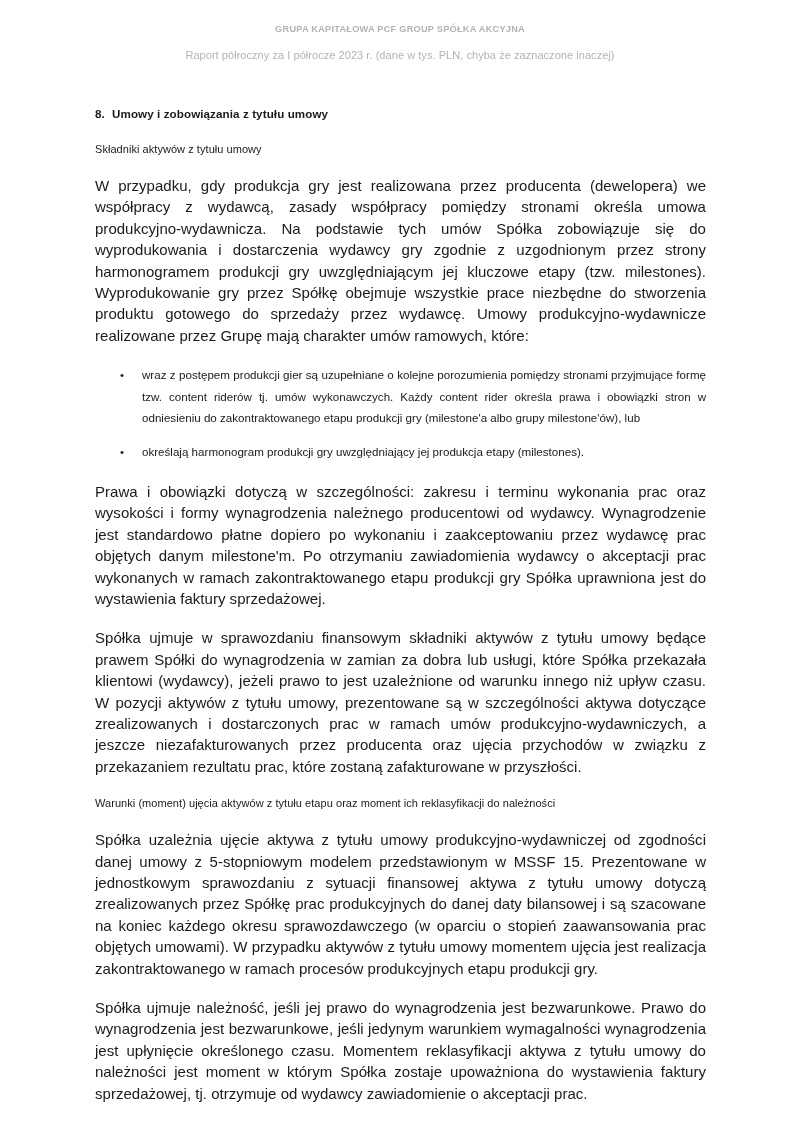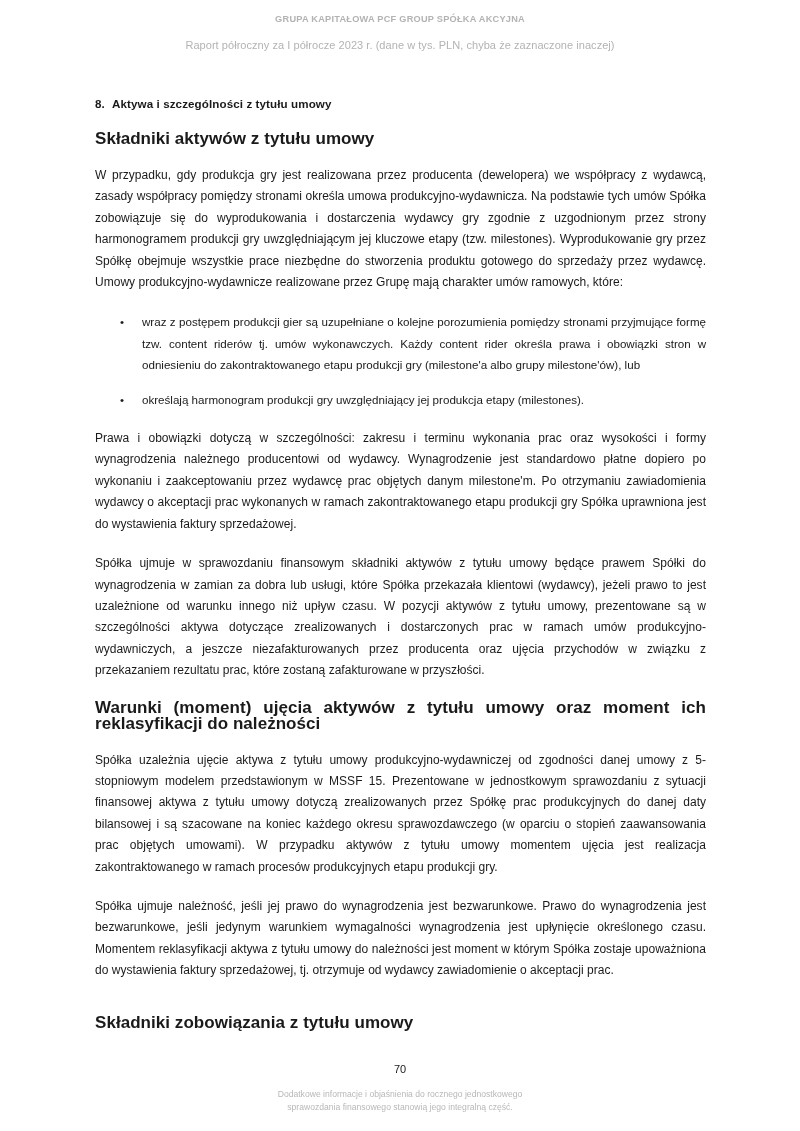--- a/index.html
+++ b/index.html
@@ -18,21 +18,21 @@
 
   .page {
     position: absolute;
     inset: 0;
     display: flex;
     flex-direction: column;
   }
 
   
   .doc-header {
-    padding-top: 12px;
+    padding-top: 22px;
     text-align: center;
     color: #b3b3b3;
   }
   .doc-header .company {
     font-size: 9.2px;
     font-weight: bold;
     letter-spacing: 0.25px;
     line-height: 14px;
   }
   .doc-header .subtitle {
@@ -56,36 +56,36 @@
     margin: 0 0 19px 0;
     line-height: 16px;
     letter-spacing: 0.1px;
   }
   h1.section-title .num {
     display: inline-block;
     min-width: 17px;
   }
 
   h2.sub-title {
-    font-size: 17px;
-    font-weight: bold;
+    font-size: 11px;
+    font-weight: normal;
     margin: 0 0 18px 0;
     line-height: 16px;
     letter-spacing: 0.05px;
   }
   h2.sub-title.justified {
     text-align: justify;
     text-align-last: left;
   }
   h2.sub-title.spaced-top {
     margin-top: 33px;
   }
 
   p.body-text {
-    font-size: 12px;
+    font-size: 15px;
     line-height: 21.4px;
     margin: 0 0 18px 0;
     text-align: justify;
     text-align-last: left;
     letter-spacing: 0.02px;
   }
   p.body-text:last-child { margin-bottom: 0; }
 
   ul.bullets {
     list-style: none;
@@ -134,21 +134,21 @@
 <div class="page">
 
   <header class="doc-header">
     <div class="company">GRUPA KAPITAŁOWA PCF GROUP SPÓŁKA AKCYJNA</div>
     <div class="subtitle">Raport półroczny za I półrocze 2023 r. (dane w tys. PLN, chyba że zaznaczone inaczej)</div>
   </header>
 
   <main class="content">
 
     <h1 class="section-title">
-      <span class="num">8.</span><span>Aktywa i szczególności z tytułu umowy</span>
+      <span class="num">8.</span><span>Umowy i zobowiązania z tytułu umowy</span>
     </h1>
 
     <h2 class="sub-title">Składniki aktywów z tytułu umowy</h2>
 
     <p class="body-text">W przypadku, gdy produkcja gry jest realizowana przez producenta (dewelopera) we współpracy z wydawcą, zasady współpracy pomiędzy stronami określa umowa produkcyjno-wydawnicza. Na podstawie tych umów Spółka zobowiązuje się do wyprodukowania i dostarczenia wydawcy gry zgodnie z uzgodnionym przez strony harmonogramem produkcji gry uwzględniającym jej kluczowe etapy (tzw. milestones). Wyprodukowanie gry przez Spółkę obejmuje wszystkie prace niezbędne do stworzenia produktu gotowego do sprzedaży przez wydawcę. Umowy produkcyjno-wydawnicze realizowane przez Grupę mają charakter umów ramowych, które:</p>
 
     <ul class="bullets">
       <li>
         <span class="marker">•</span>
         <span>wraz z postępem produkcji gier są uzupełniane o kolejne porozumienia pomiędzy stronami przyjmujące formę tzw. content riderów tj. umów wykonawczych. Każdy content rider określa prawa i obowiązki stron w odniesieniu do zakontraktowanego etapu produkcji gry (milestone'a albo grupy milestone'ów), lub</span>
@@ -156,21 +156,21 @@
       <li>
         <span class="marker">•</span>
         <span>określają harmonogram produkcji gry uwzględniający jej produkcja etapy (milestones).</span>
       </li>
     </ul>
 
     <p class="body-text">Prawa i obowiązki dotyczą w szczególności: zakresu i terminu wykonania prac oraz wysokości i formy wynagrodzenia należnego producentowi od wydawcy. Wynagrodzenie jest standardowo płatne dopiero po wykonaniu i zaakceptowaniu przez wydawcę prac objętych danym milestone'm. Po otrzymaniu zawiadomienia wydawcy o akceptacji prac wykonanych w ramach zakontraktowanego etapu produkcji gry Spółka uprawniona jest do wystawienia faktury sprzedażowej.</p>
 
     <p class="body-text">Spółka ujmuje w sprawozdaniu finansowym składniki aktywów z tytułu umowy będące prawem Spółki do wynagrodzenia w zamian za dobra lub usługi, które Spółka przekazała klientowi (wydawcy), jeżeli prawo to jest uzależnione od warunku innego niż upływ czasu. W pozycji aktywów z tytułu umowy, prezentowane są w szczególności aktywa dotyczące zrealizowanych i dostarczonych prac w ramach umów produkcyjno-wydawniczych, a jeszcze niezafakturowanych przez producenta oraz ujęcia przychodów w związku z przekazaniem rezultatu prac, które zostaną zafakturowane w przyszłości.</p>
 
-    <h2 class="sub-title justified">Warunki (moment) ujęcia aktywów z tytułu umowy oraz moment ich reklasyfikacji do należności</h2>
+    <h2 class="sub-title justified">Warunki (moment) ujęcia aktywów z tytułu etapu oraz moment ich reklasyfikacji do należności</h2>
 
 
     <p class="body-text">Spółka uzależnia ujęcie aktywa z tytułu umowy produkcyjno-wydawniczej od zgodności danej umowy z 5-stopniowym modelem przedstawionym w MSSF 15. Prezentowane w jednostkowym sprawozdaniu z sytuacji finansowej aktywa z tytułu umowy dotyczą zrealizowanych przez Spółkę prac produkcyjnych do danej daty bilansowej i są szacowane na koniec każdego okresu sprawozdawczego (w oparciu o stopień zaawansowania prac objętych umowami). W przypadku aktywów z tytułu umowy momentem ujęcia jest realizacja zakontraktowanego w ramach procesów produkcyjnych etapu produkcji gry.</p>
 
 
     <p class="body-text">Spółka ujmuje należność, jeśli jej prawo do wynagrodzenia jest bezwarunkowe. Prawo do wynagrodzenia jest bezwarunkowe, jeśli jedynym warunkiem wymagalności wynagrodzenia jest upłynięcie określonego czasu. Momentem reklasyfikacji aktywa z tytułu umowy do należności jest moment w którym Spółka zostaje upoważniona do wystawienia faktury sprzedażowej, tj. otrzymuje od wydawcy zawiadomienie o akceptacji prac.</p>
 
     <h2 class="sub-title spaced-top">Składniki zobowiązania z tytułu umowy</h2>
 
   </main>

